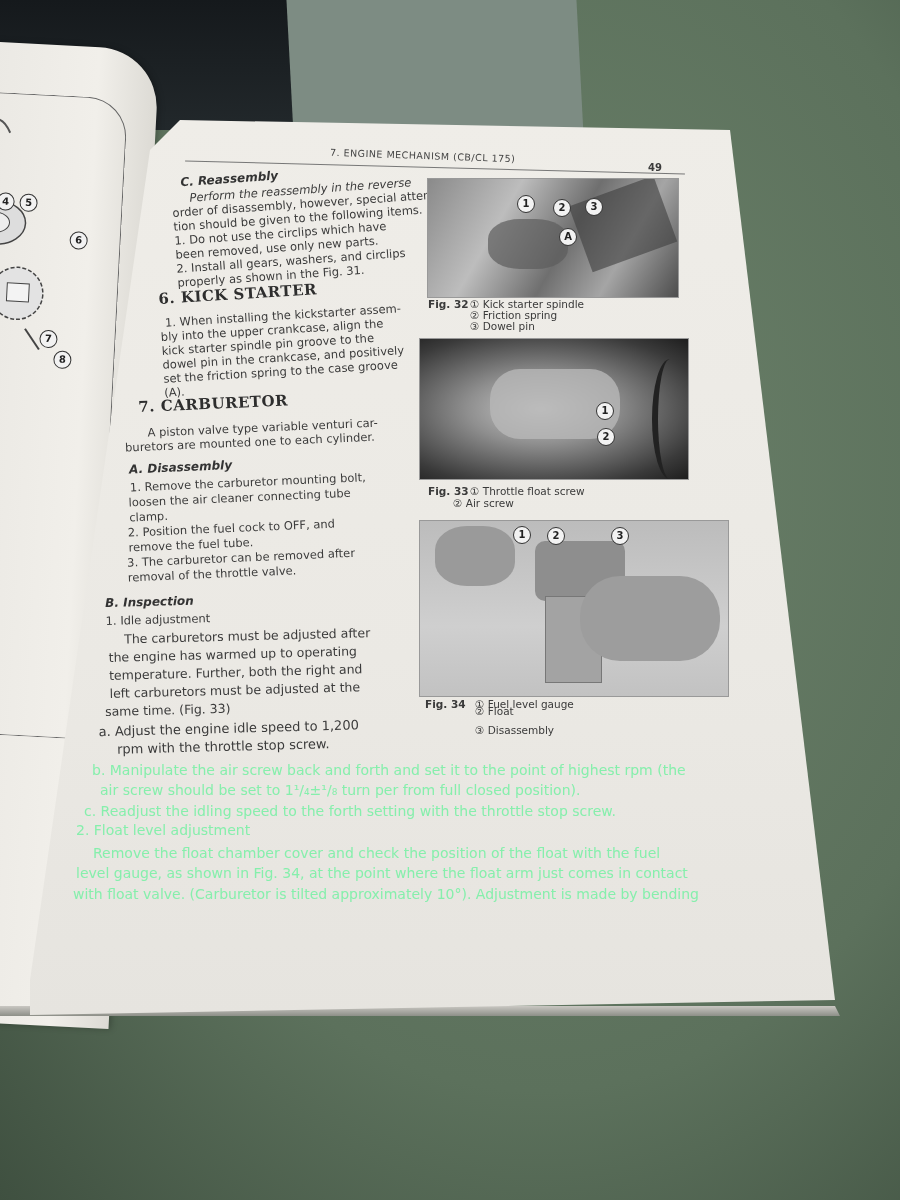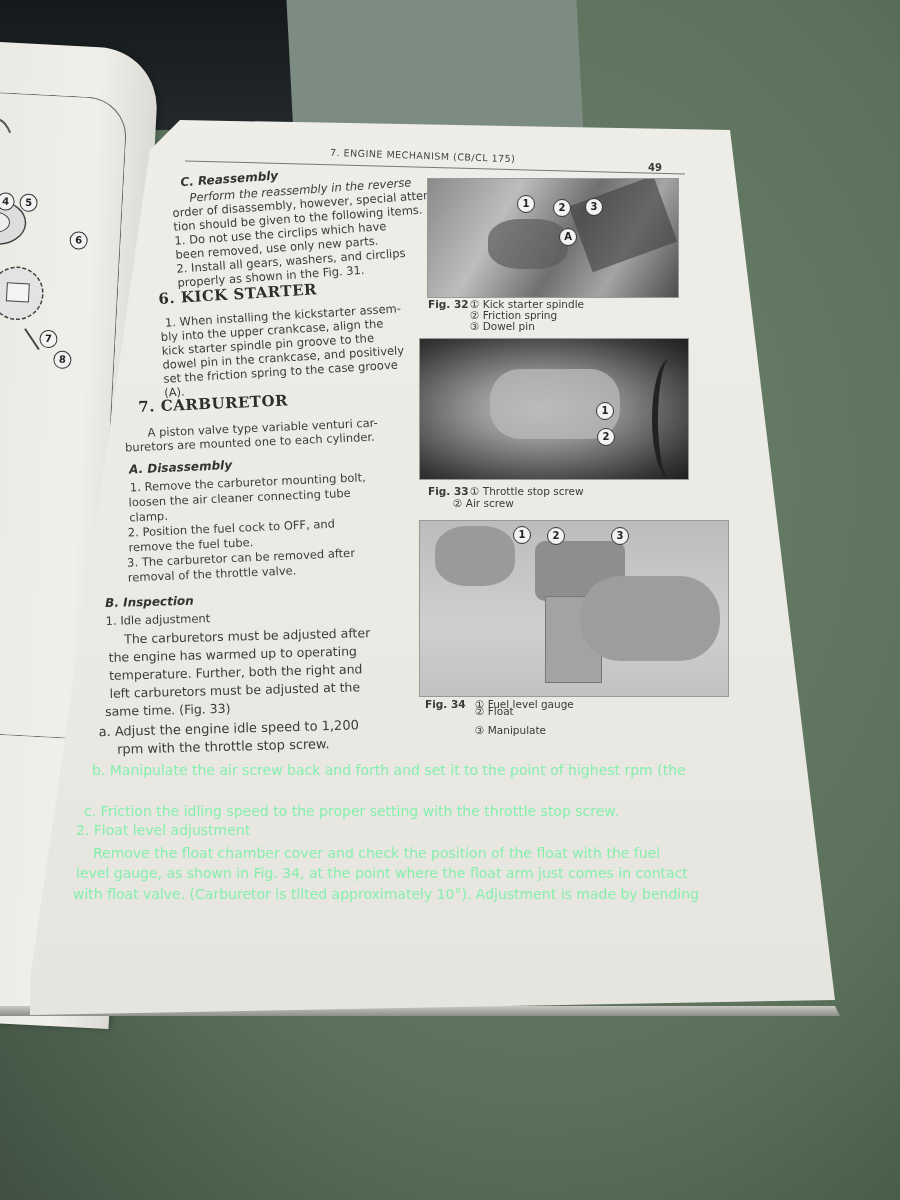--- a/index.html
+++ b/index.html
@@ -139,21 +139,22 @@
     <div class="txt" style="left:18px;top:36px;font-size:12.5px;">The carburetors must be adjusted after</div>
     <div class="txt" style="left:2px;top:54px;font-size:12.5px;">the engine has warmed up to operating</div>
     <div class="txt" style="left:2px;top:72px;font-size:12.5px;">temperature.  Further, both the right and</div>
     <div class="txt" style="left:2px;top:90px;font-size:12.5px;">left carburetors must be adjusted at the</div>
     <div class="txt" style="left:-3px;top:108px;font-size:12.5px;">same time. (Fig. 33)</div>
     <div class="txt" style="left:-10px;top:128px;font-size:13px;">a.  Adjust the engine idle speed to 1,200</div>
     <div class="txt" style="left:8px;top:146px;font-size:13px;">rpm with the throttle stop screw.</div>
   </div>
 
   <div class="txt body-lg" style="left:92px;top:762px;">b.  Manipulate the air screw back and forth and set it to the point of highest rpm (the</div>
-  <div class="txt body-lg" style="left:84px;top:803px;">c.  Friction the idling speed to the proper setting with the throttle stop screw.</div>
+  <div class="txt body-lg" style="left:100px;top:782px;">air screw should be set to 1¹/₄±¹/₈ turn per from full closed position).</div>
+  <div class="txt body-lg" style="left:84px;top:803px;">c.  Readjust the idling speed to the forth setting with the throttle stop screw.</div>
   <div class="txt body-lg" style="left:76px;top:822px;">2.  Float level adjustment</div>
   <div class="txt body-lg" style="left:93px;top:845px;">Remove the float chamber cover and check the position of the float with the fuel</div>
   <div class="txt body-lg" style="left:76px;top:865px;">level gauge, as shown in Fig. 34, at the point where the float arm just comes in contact</div>
   <div class="txt body-lg" style="left:73px;top:886px;">with float valve. (Carburetor is tilted approximately 10°).  Adjustment is made by bending</div>
 
   <div class="photo" style="left:427px;top:178px;width:250px;height:118px;
               background:linear-gradient(120deg,#8a8a8a 0%,#bdbdbd 30%,#6f6f6f 55%,#a5a5a5 75%,#4d4d4d 100%);">
     <div style="position:absolute;left:60px;top:40px;width:80px;height:50px;border-radius:40%;background:#5c5c5c;opacity:.7;"></div>
     <div style="position:absolute;left:150px;top:10px;width:90px;height:70px;background:#3e3e3e;opacity:.6;transform:rotate(-20deg);"></div>
   </div>
@@ -167,30 +168,30 @@
   <div class="txt fig-cap" style="left:470px;top:320px;">③ Dowel pin</div>
 
   <div class="photo" style="left:419px;top:338px;width:268px;height:140px;
               background:radial-gradient(ellipse at 45% 50%,#c9c9c9 0%,#8f8f8f 35%,#3a3a3a 80%,#1e1e1e 100%);">
     <div style="position:absolute;left:70px;top:30px;width:130px;height:70px;border-radius:30px;background:#b8b8b8;opacity:.8;"></div>
     <div style="position:absolute;right:0;top:20px;width:30px;height:120px;border-left:6px solid #222;border-radius:50%;"></div>
   </div>
   <div class="callout" style="left:596px;top:402px;">1</div>
   <div class="callout" style="left:597px;top:428px;">2</div>
   <div class="txt fig-cap" style="left:428px;top:485px;font-weight:bold;">Fig. 33</div>
-  <div class="txt fig-cap" style="left:470px;top:485px;">① Throttle stop screw</div>
+  <div class="txt fig-cap" style="left:470px;top:485px;">① Throttle float screw</div>
   <div class="txt fig-cap" style="left:453px;top:497px;">② Air screw</div>
 
   <div class="photo" style="left:419px;top:520px;width:308px;height:175px;
               background:linear-gradient(180deg,#bcbcbc 0%,#cfcfcf 60%,#c2c2c2 100%);">
     <div style="position:absolute;left:15px;top:5px;width:80px;height:60px;border-radius:40%;background:#9a9a9a;"></div>
     <div style="position:absolute;left:115px;top:20px;width:90px;height:60px;border-radius:10px;background:#8e8e8e;"></div>
     <div style="position:absolute;left:125px;top:75px;width:55px;height:85px;background:#a3a3a3;border:1px solid #777;"></div>
     <div style="position:absolute;left:160px;top:55px;width:140px;height:85px;border-radius:40px;background:#9d9d9d;"></div>
   </div>
   <div class="callout" style="left:513px;top:526px;">1</div>
   <div class="callout" style="left:547px;top:527px;">2</div>
   <div class="callout" style="left:611px;top:527px;">3</div>
   <div class="txt fig-cap" style="left:425px;top:698px;font-weight:bold;">Fig. 34</div>
   <div class="txt fig-cap" style="left:475px;top:698px;">① Fuel level gauge</div>
   <div class="txt fig-cap" style="left:475px;top:705px;">② Float</div>
-  <div class="txt fig-cap" style="left:475px;top:724px;">③ Manipulate</div>
+  <div class="txt fig-cap" style="left:475px;top:724px;">③ Disassembly</div>
 </div>
 
 </body></html>

